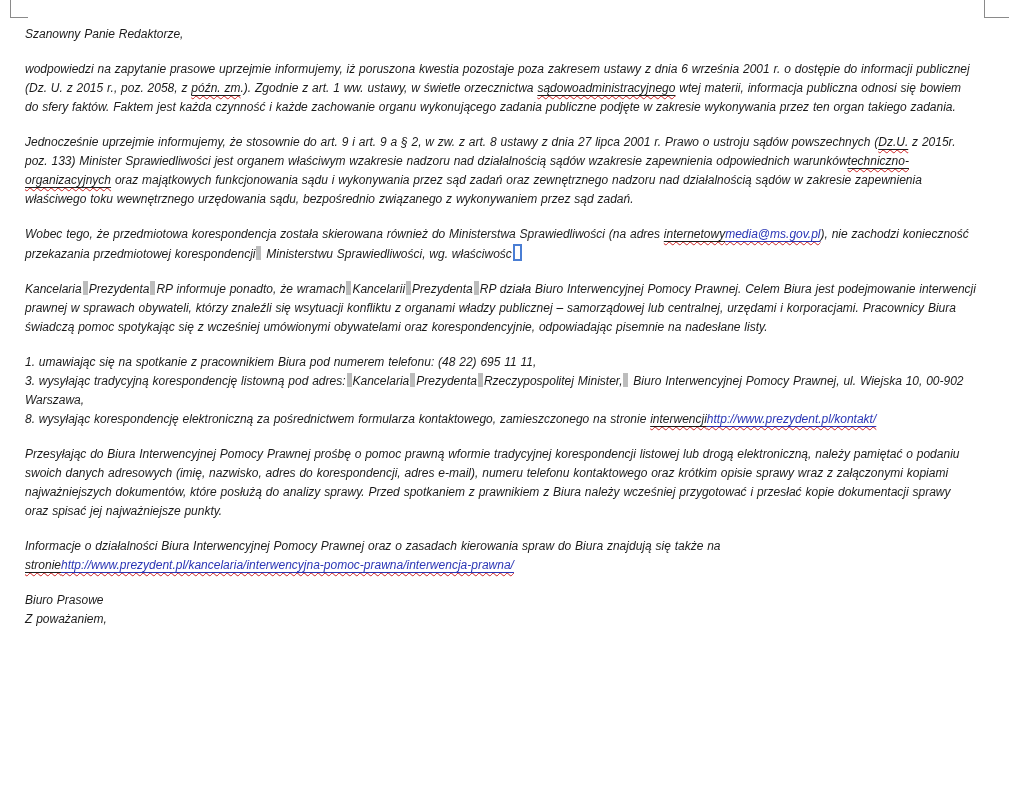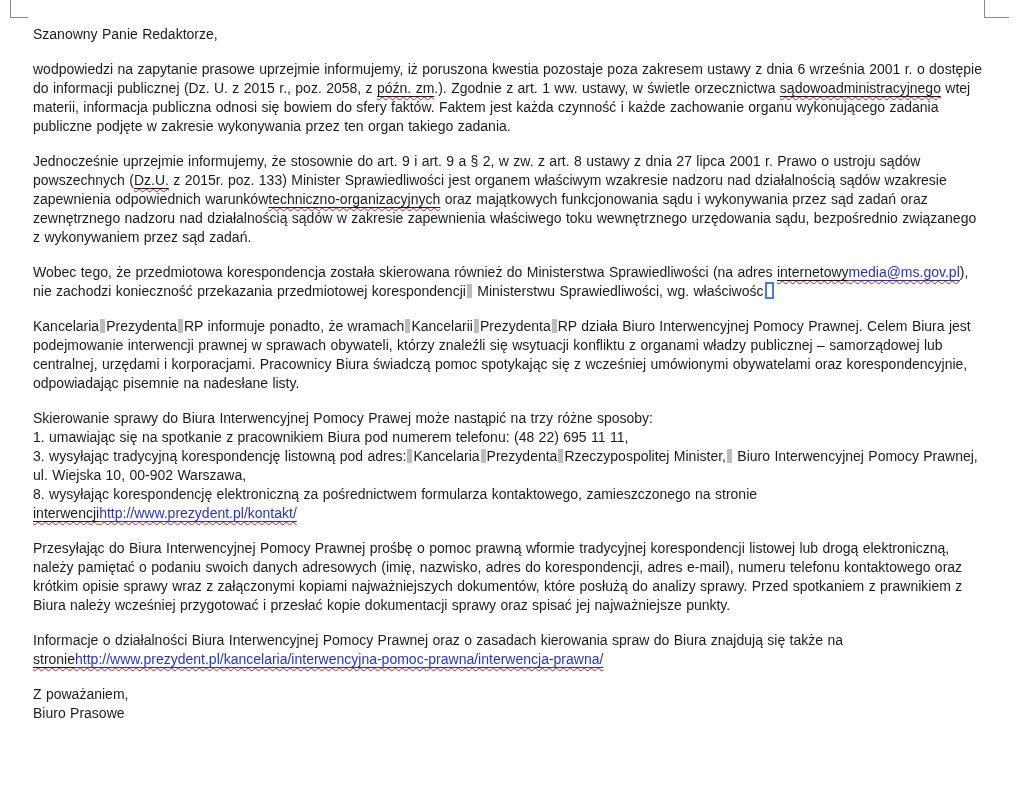--- a/index.html
+++ b/index.html
@@ -10,26 +10,27 @@
   body {
     position: relative;
     width: 1024px;
     height: 800px;
     overflow: hidden;
     font-family: "Liberation Sans", sans-serif;
     color: var(--text_color, #1c1c1c);
   }
   .doc {
     position: absolute;
-    left: 33px;
+    left: 25px;
     top: 25px;
     width: 952px;
-    font-size: 14px;
+    font-size: 12px;
     line-height: 19px;
     word-spacing: 0.5px;
+    font-style: italic;
   }
   .para { margin: 0 0 16px 0; }
   .para.tight { margin-bottom: 0; }
   
   .squiggle {
     text-decoration: underline;
     text-decoration-style: wavy;
     text-decoration-color: var(--squiggle_color, #cc1f1f);
     text-decoration-thickness: 1px;
     text-underline-offset: 3px;
@@ -82,21 +83,20 @@
 
 <div class="crop crop-tl"></div>
 <div class="crop crop-tr"></div>
 
 <main class="doc">
     <p class="para"><span>Szanowny Panie Redaktorze,</span></p>
     <p class="para"><span>wodpowiedzi na zapytanie prasowe uprzejmie informujemy, iż poruszona kwestia pozostaje poza zakresem ustawy z dnia 6 września 2001 r. o dostępie do informacji publicznej (Dz. U. z 2015 r., poz. 2058, z </span><span class="squiggle"><span class="solid-u">późn. zm</span></span><span>.). Zgodnie z art. 1 ww. ustawy, w świetle orzecznictwa </span><span class="squiggle"><span class="solid-u">sądowoadministracyjnego</span></span><span> wtej materii, informacja publiczna odnosi się bowiem do sfery faktów. Faktem jest każda czynność i każde zachowanie organu wykonującego zadania publiczne podjęte w zakresie wykonywania przez ten organ takiego zadania.</span></p>
     <p class="para"><span>Jednocześnie uprzejmie informujemy, że stosownie do art. 9 i art. 9 a § 2, w zw. z art. 8 ustawy z dnia 27 lipca 2001 r. Prawo o ustroju sądów powszechnych (</span><span class="squiggle"><span class="solid-u">Dz.U.</span></span><span> z 2015r. poz. 133) Minister Sprawiedliwości jest organem właściwym wzakresie nadzoru nad działalnością sądów wzakresie zapewnienia odpowiednich warunków</span><span class="squiggle"><span class="solid-u">techniczno-organizacyjnych</span></span><span> oraz majątkowych funkcjonowania sądu i wykonywania przez sąd zadań oraz zewnętrznego nadzoru nad działalnością sądów w zakresie zapewnienia właściwego toku wewnętrznego urzędowania sądu, bezpośrednio związanego z wykonywaniem przez sąd zadań.</span></p>
     <p class="para"><span>Wobec tego, że przedmiotowa korespondencja została skierowana również do Ministerstwa Sprawiedliwości (na adres </span><span class="squiggle"><span class="solid-u">internetowy</span></span><span class="squiggle"><a class="doc-link">media@ms.gov.pl</a></span><span>), nie zachodzi konieczność przekazania przedmiotowej korespondencji</span><span class="nbsp-mark"></span><span> Ministerstwu Sprawiedliwości, wg. właściwośc</span><span class="cursor-mark"></span></p>
     <p class="para"><span>Kancelaria</span><span class="nbsp-mark"></span><span>Prezydenta</span><span class="nbsp-mark"></span><span>RP informuje ponadto, że wramach</span><span class="nbsp-mark"></span><span>Kancelarii</span><span class="nbsp-mark"></span><span>Prezydenta</span><span class="nbsp-mark"></span><span>RP działa Biuro Interwencyjnej Pomocy Prawnej. Celem Biura jest podejmowanie interwencji prawnej w sprawach obywateli, którzy znaleźli się wsytuacji konfliktu z organami władzy publicznej – samorządowej lub centralnej, urzędami i korporacjami. Pracownicy Biura świadczą pomoc spotykając się z wcześniej umówionymi obywatelami oraz korespondencyjnie, odpowiadając pisemnie na nadesłane listy.</span></p>
-    <p class="para tight"><span>Skierowanie sprawy do Biura Interwencyjnej Pomocy Prawej może nastąpić na trzy różne sposoby:</span></p>
     <p class="para tight"><span>1. umawiając się na spotkanie z pracownikiem Biura pod numerem telefonu: (48 22) 695 11 11,</span></p>
     <p class="para tight"><span>3. wysyłając tradycyjną korespondencję listowną pod adres:</span><span class="nbsp-mark"></span><span>Kancelaria</span><span class="nbsp-mark"></span><span>Prezydenta</span><span class="nbsp-mark"></span><span>Rzeczypospolitej Minister,</span><span class="nbsp-mark"></span><span> Biuro Interwencyjnej Pomocy Prawnej, ul. Wiejska 10, 00-902 Warszawa,</span></p>
     <p class="para"><span>8. wysyłając korespondencję elektroniczną za pośrednictwem formularza kontaktowego, zamieszczonego na stronie </span><span class="squiggle"><span class="solid-u">interwencji</span></span><span class="squiggle"><a class="doc-link">http://www.prezydent.pl/kontakt/</a></span></p>
     <p class="para"><span>Przesyłając do Biura Interwencyjnej Pomocy Prawnej prośbę o pomoc prawną wformie tradycyjnej korespondencji listowej lub drogą elektroniczną, należy pamiętać o podaniu swoich danych adresowych (imię, nazwisko, adres do korespondencji, adres e-mail), numeru telefonu kontaktowego oraz krótkim opisie sprawy wraz z załączonymi kopiami najważniejszych dokumentów, które posłużą do analizy sprawy. Przed spotkaniem z prawnikiem z Biura należy wcześniej przygotować i przesłać kopie dokumentacji sprawy oraz spisać jej najważniejsze punkty.</span></p>
     <p class="para"><span>Informacje o działalności Biura Interwencyjnej Pomocy Prawnej oraz o zasadach kierowania spraw do Biura znajdują się także na </span><span class="squiggle"><span class="solid-u">stronie</span></span><span class="squiggle"><a class="doc-link">http://www.prezydent.pl/kancelaria/interwencyjna-pomoc-prawna/interwencja-prawna/</a></span></p>
+    <p class="para tight"><span>Biuro Prasowe</span></p>
     <p class="para tight"><span>Z poważaniem,</span></p>
-    <p class="para tight"><span>Biuro Prasowe</span></p>
   </main>
 
 </body></html>

